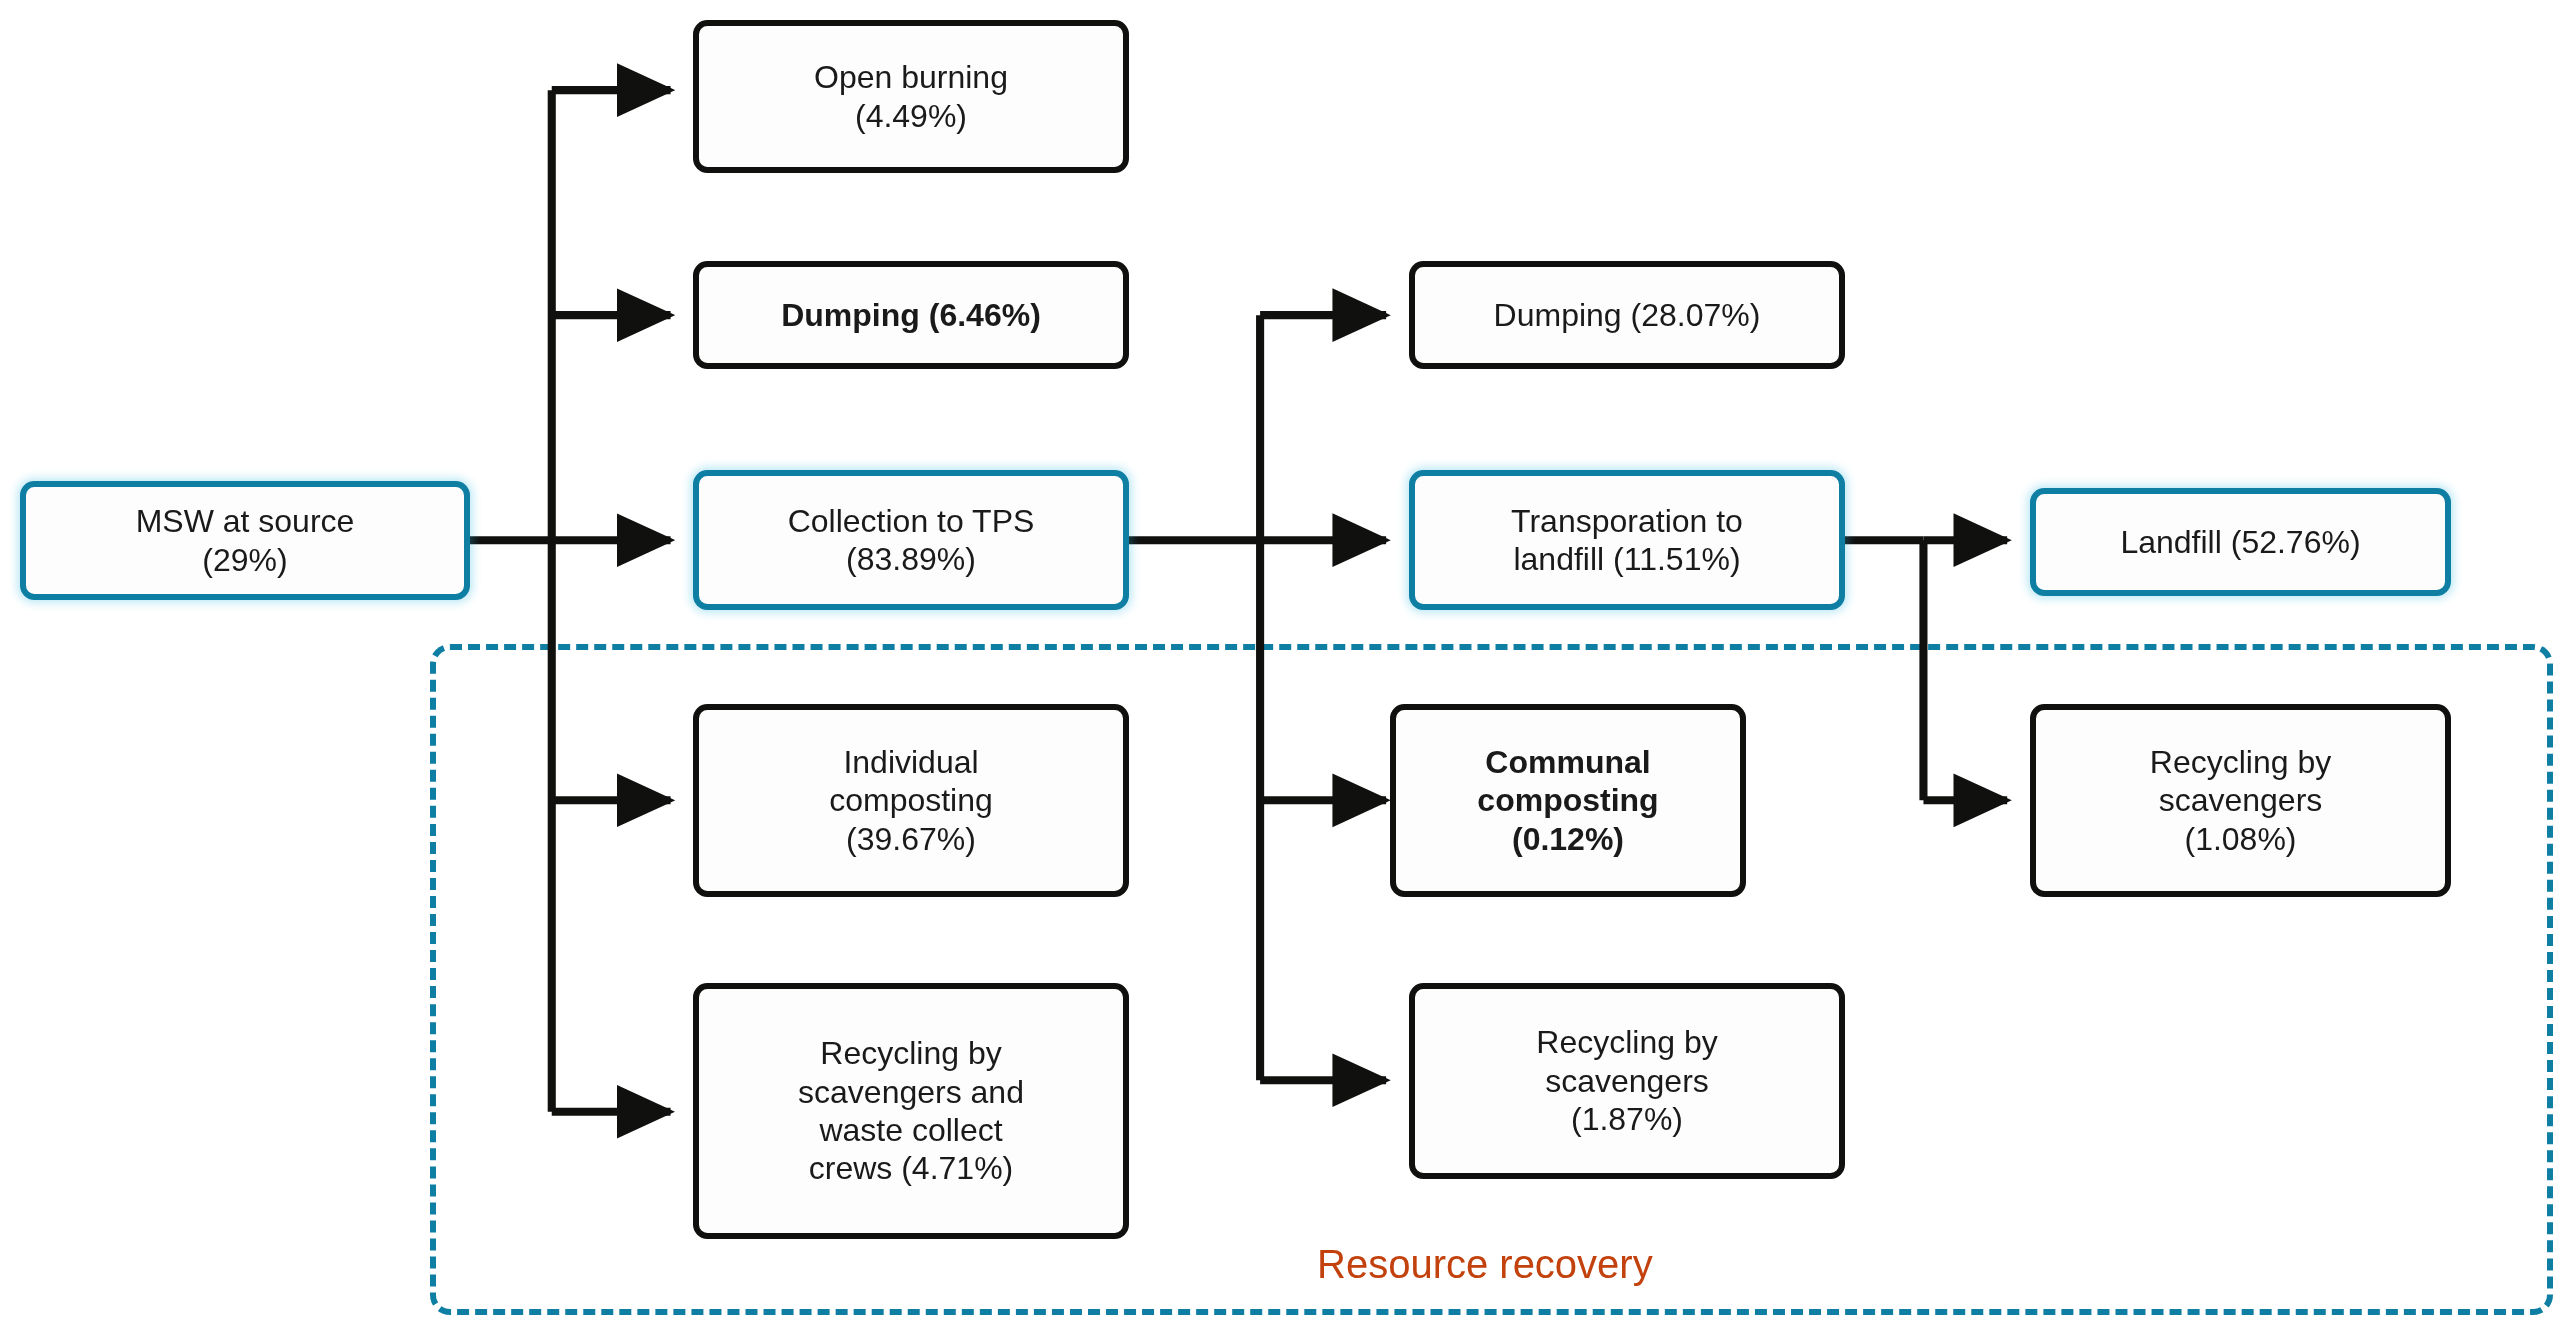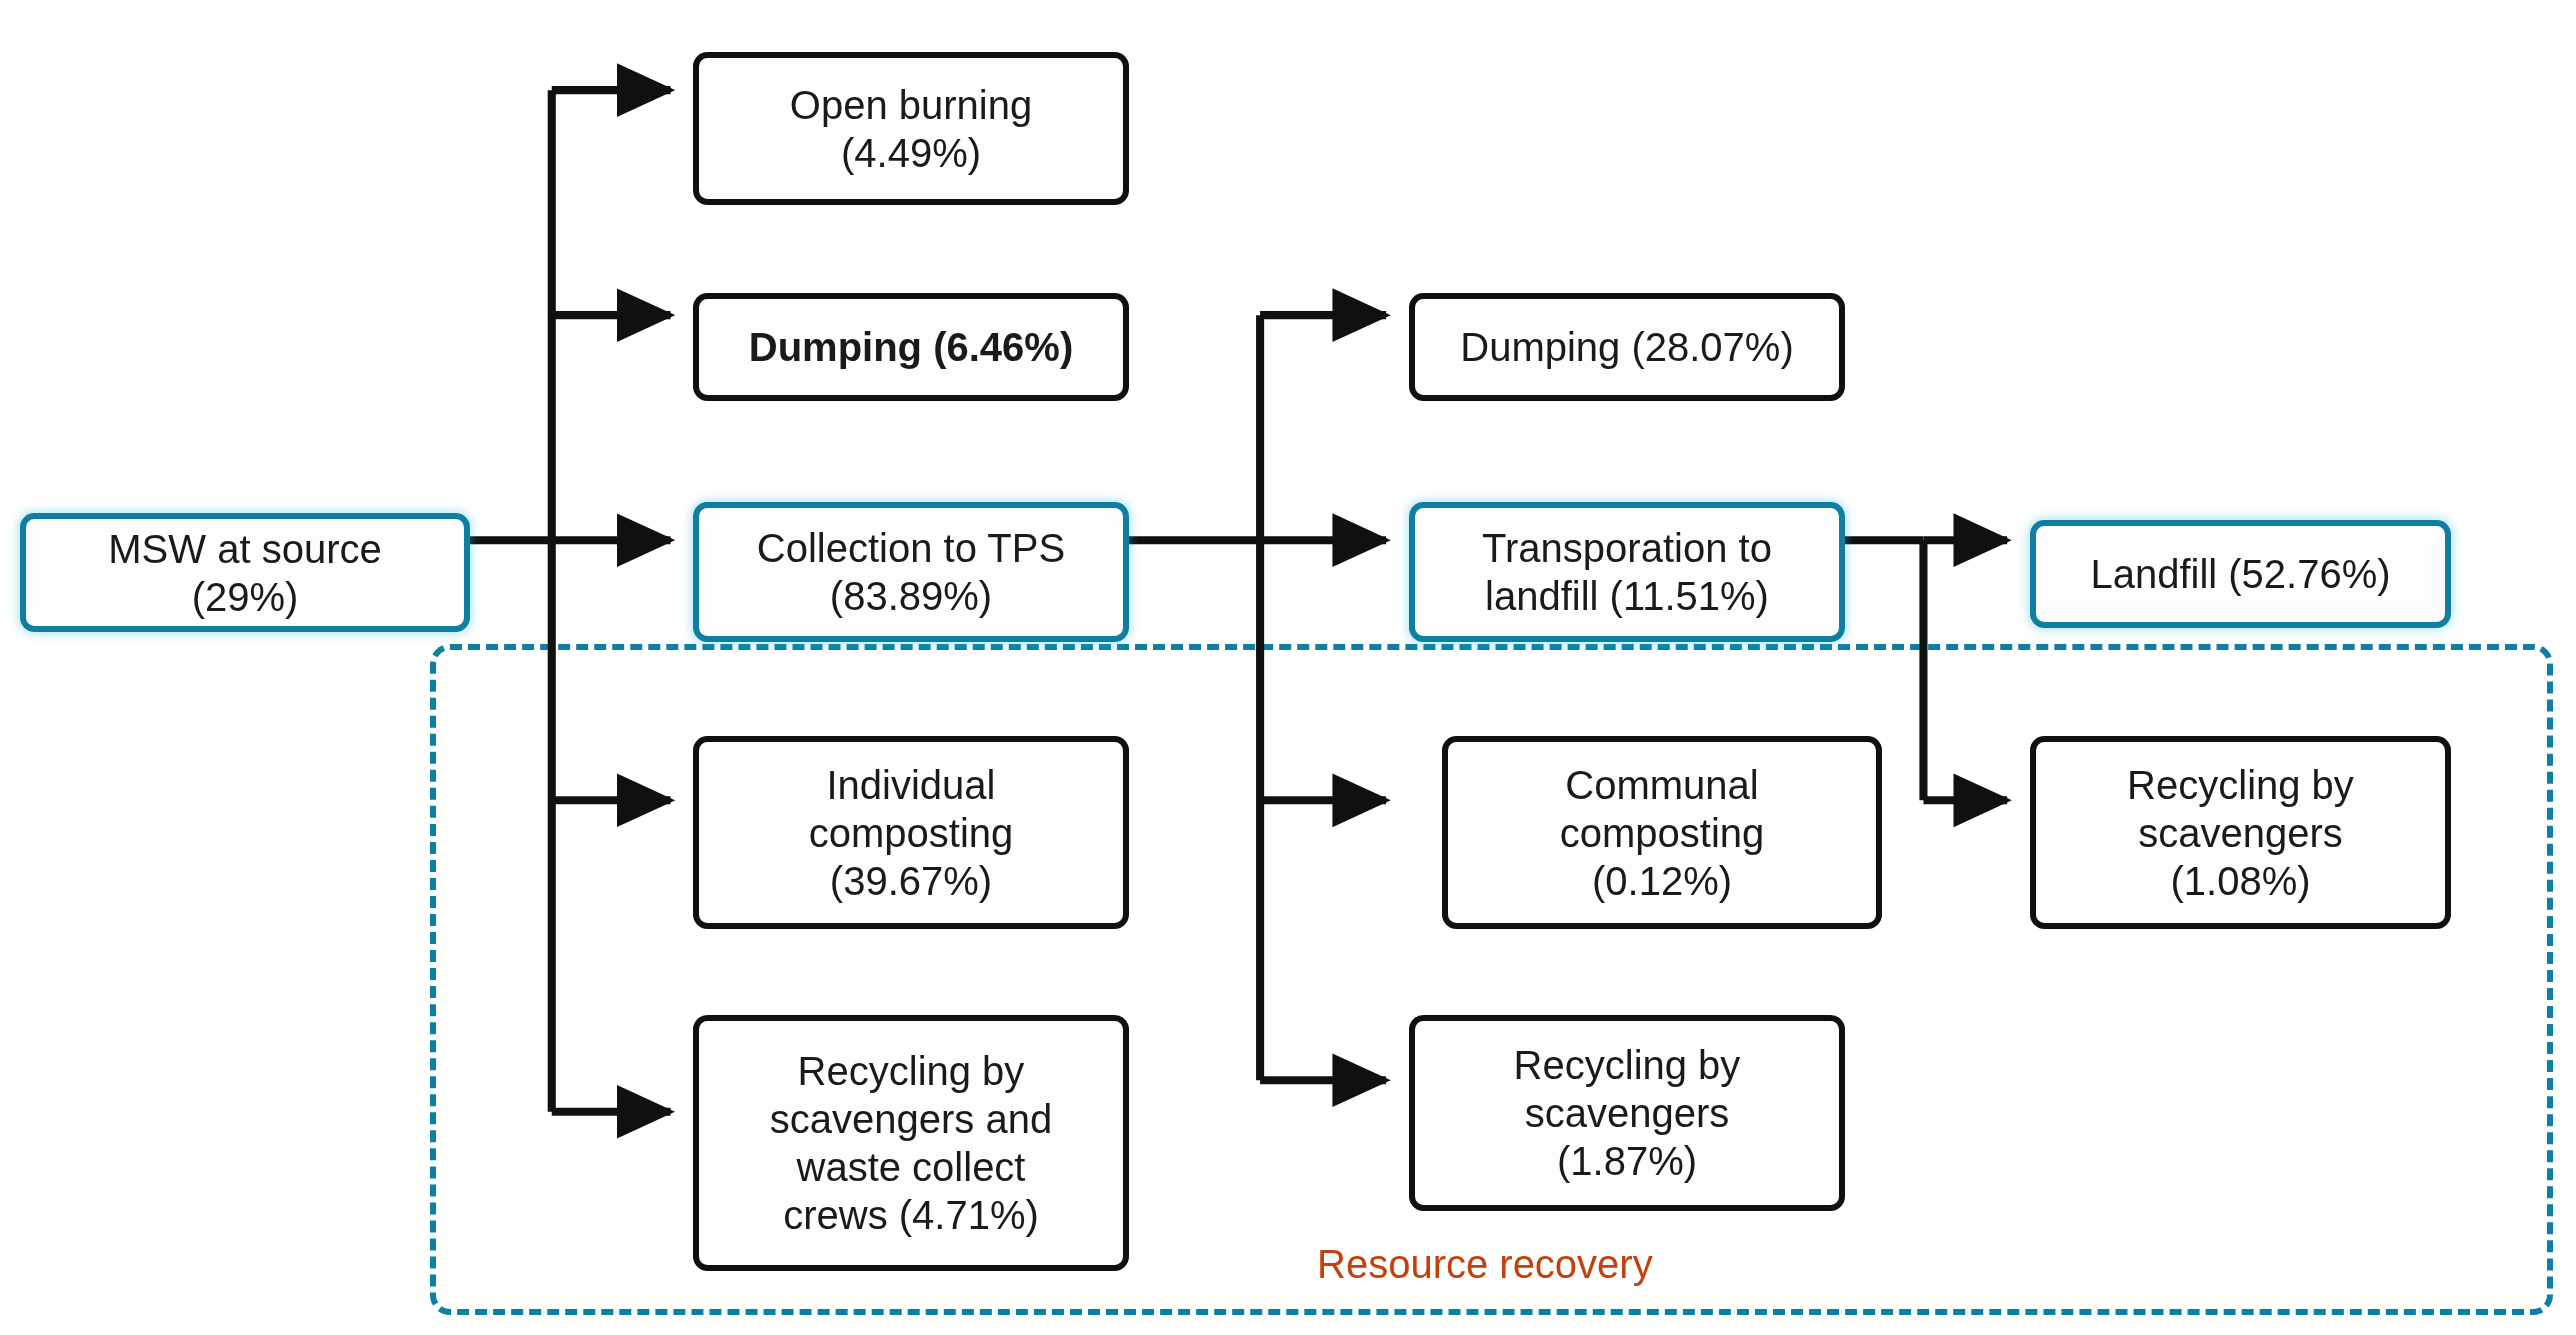--- a/index.html
+++ b/index.html
@@ -25,25 +25,24 @@
   .node {
     position: absolute;
     box-sizing: border-box;
     display: flex;
     align-items: center;
     justify-content: center;
     text-align: center;
     border-radius: 14.4px;
     background: #fdfdfd;
     color: #1a1a1a;
-    font-size: 40px;
+    font-size: 32px;
     line-height: 1.20;
     padding: 5.4px 12.6px;
     white-space: pre-line;
-    margin-top: 32px;
   }
   .node.black {
     border: 6.3px solid #10100f;
   }
   .node.accent {
     border: 6.3px solid #0f7ea3;
     box-shadow: 0 0 9px 2.7px rgba(41,182,226,0.30);
   }
   .group-box {
     position: absolute;
@@ -118,21 +117,21 @@
   <div class="node black" style="left:693px; top:983px; width:436px; height:256px;">Recycling by
 scavengers and
 waste collect
 crews (4.71%)</div>
 
   <div class="node black" style="left:1409px; top:261px; width:436px; height:108px;">Dumping (28.07%)</div>
 
   <div class="node accent" style="left:1409px; top:470px; width:436px; height:140px;">Transporation to
 landfill (11.51%)</div>
 
-  <div class="node black" style="left:1442px; top:704px; width:440px; height:193px;">Communal
+  <div class="node black" style="left:1390px; top:704px; width:356px; height:193px;font-weight:bold;">Communal
 composting
 (0.12%)</div>
 
   <div class="node black" style="left:1409px; top:983px; width:436px; height:196px;">Recycling by
 scavengers
 (1.87%)</div>
 
   <div class="node accent" style="left:2030px; top:488px; width:421px; height:108px;">Landfill (52.76%)</div>
 
   <div class="node black" style="left:2030px; top:704px; width:421px; height:193px;">Recycling by

